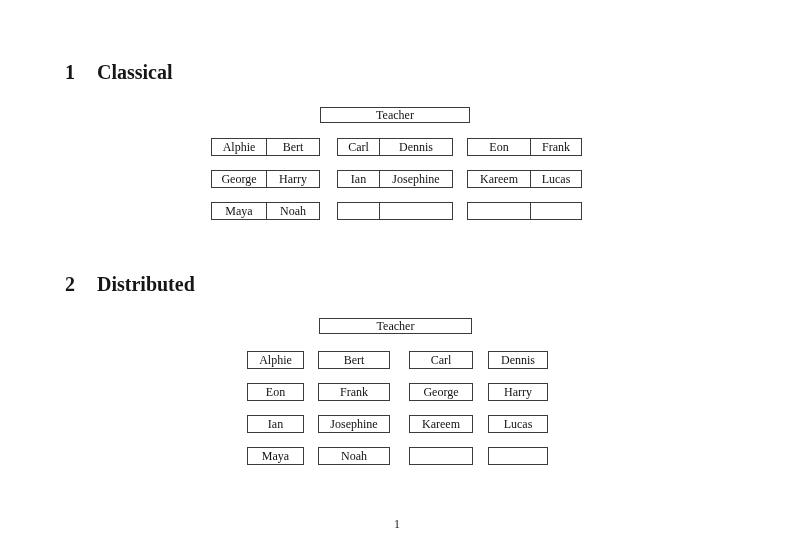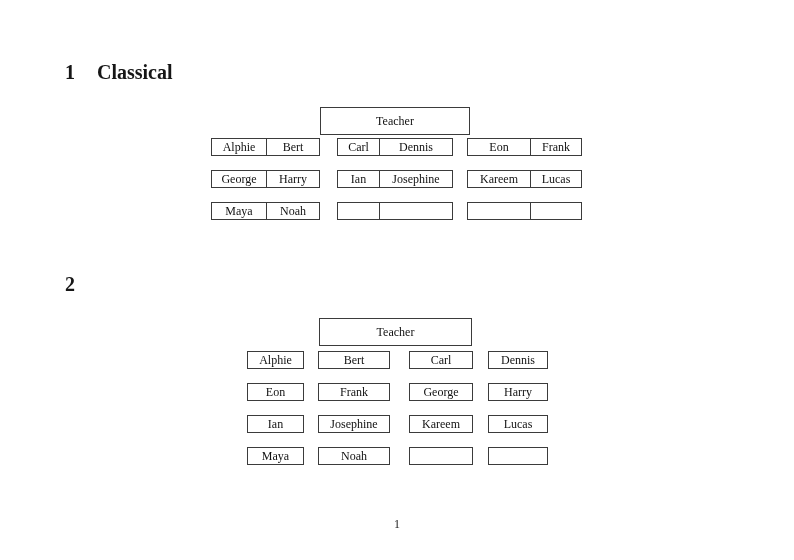--- a/index.html
+++ b/index.html
@@ -53,21 +53,21 @@
     justify-content: center;
     font-size: 12px;
     line-height: 1;
     white-space: nowrap;
     overflow: hidden;
   }
   .desk .cell.left  { border-right: 1px solid #3b3b3b; }
   .desk .cell.right { flex: 1; }
 
   .seat { height: 18px; }
-  .teacher { height: 28px; }
+  .teacher { height: 16px; }
 
   .page-number {
     position: absolute;
     left: 0; right: 0;
     top: 517px;
     text-align: center;
     font-size: 12px;
     color: #222222;
   }
 </style>
@@ -119,20 +119,21 @@
     <div class="cell left" style="width:42px;"></div>
     <div class="cell right"></div>
   </div>
   <div class="desk" style="left:467px; top:202px; width:115px;">
     <div class="cell left" style="width:63px;"></div>
     <div class="cell right"></div>
   </div>
 
   <div class="heading h2">
     <span class="num">2</span>
+    <span>Distributed</span>
   </div>
 
   <div class="box teacher" style="left:319px; top:318px; width:153px;">
     <span>Teacher</span>
   </div>
 
   <div class="box seat" style="left:247px; top:351px; width:57px;">Alphie</div>
   <div class="box seat" style="left:318px; top:351px; width:72px;">Bert</div>
   <div class="box seat" style="left:409px; top:351px; width:64px;">Carl</div>
   <div class="box seat" style="left:488px; top:351px; width:60px;">Dennis</div>

